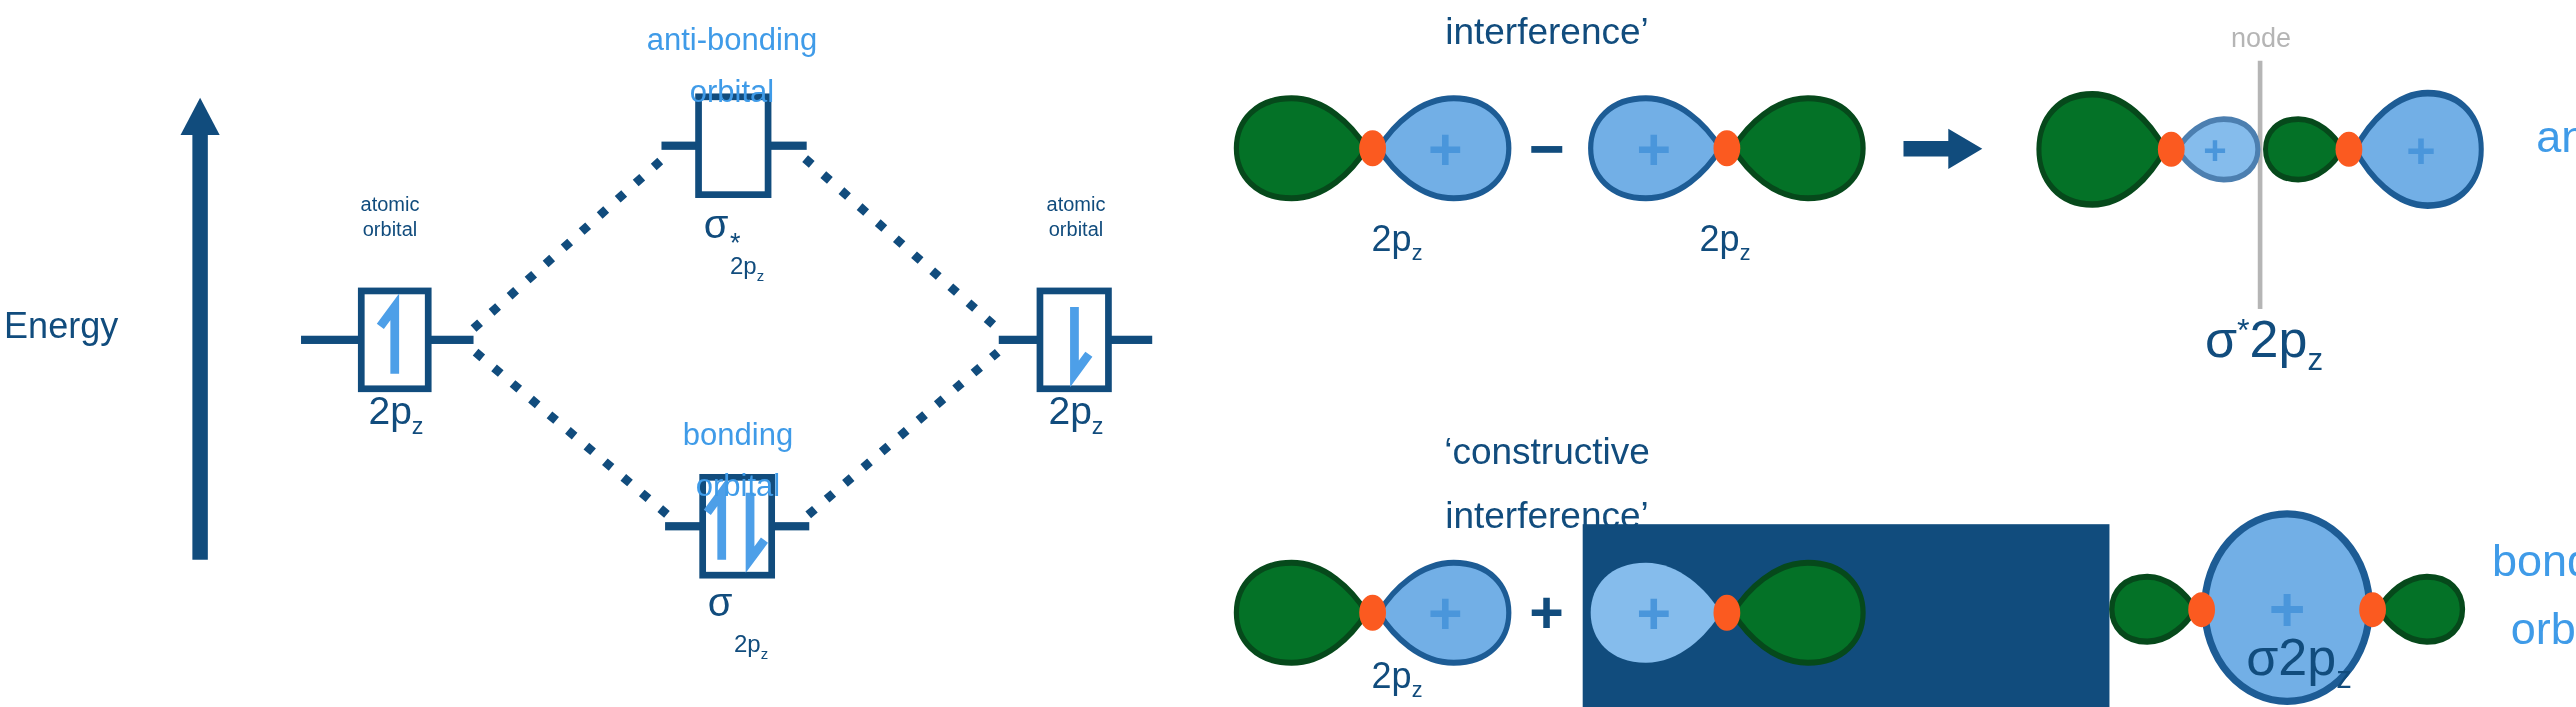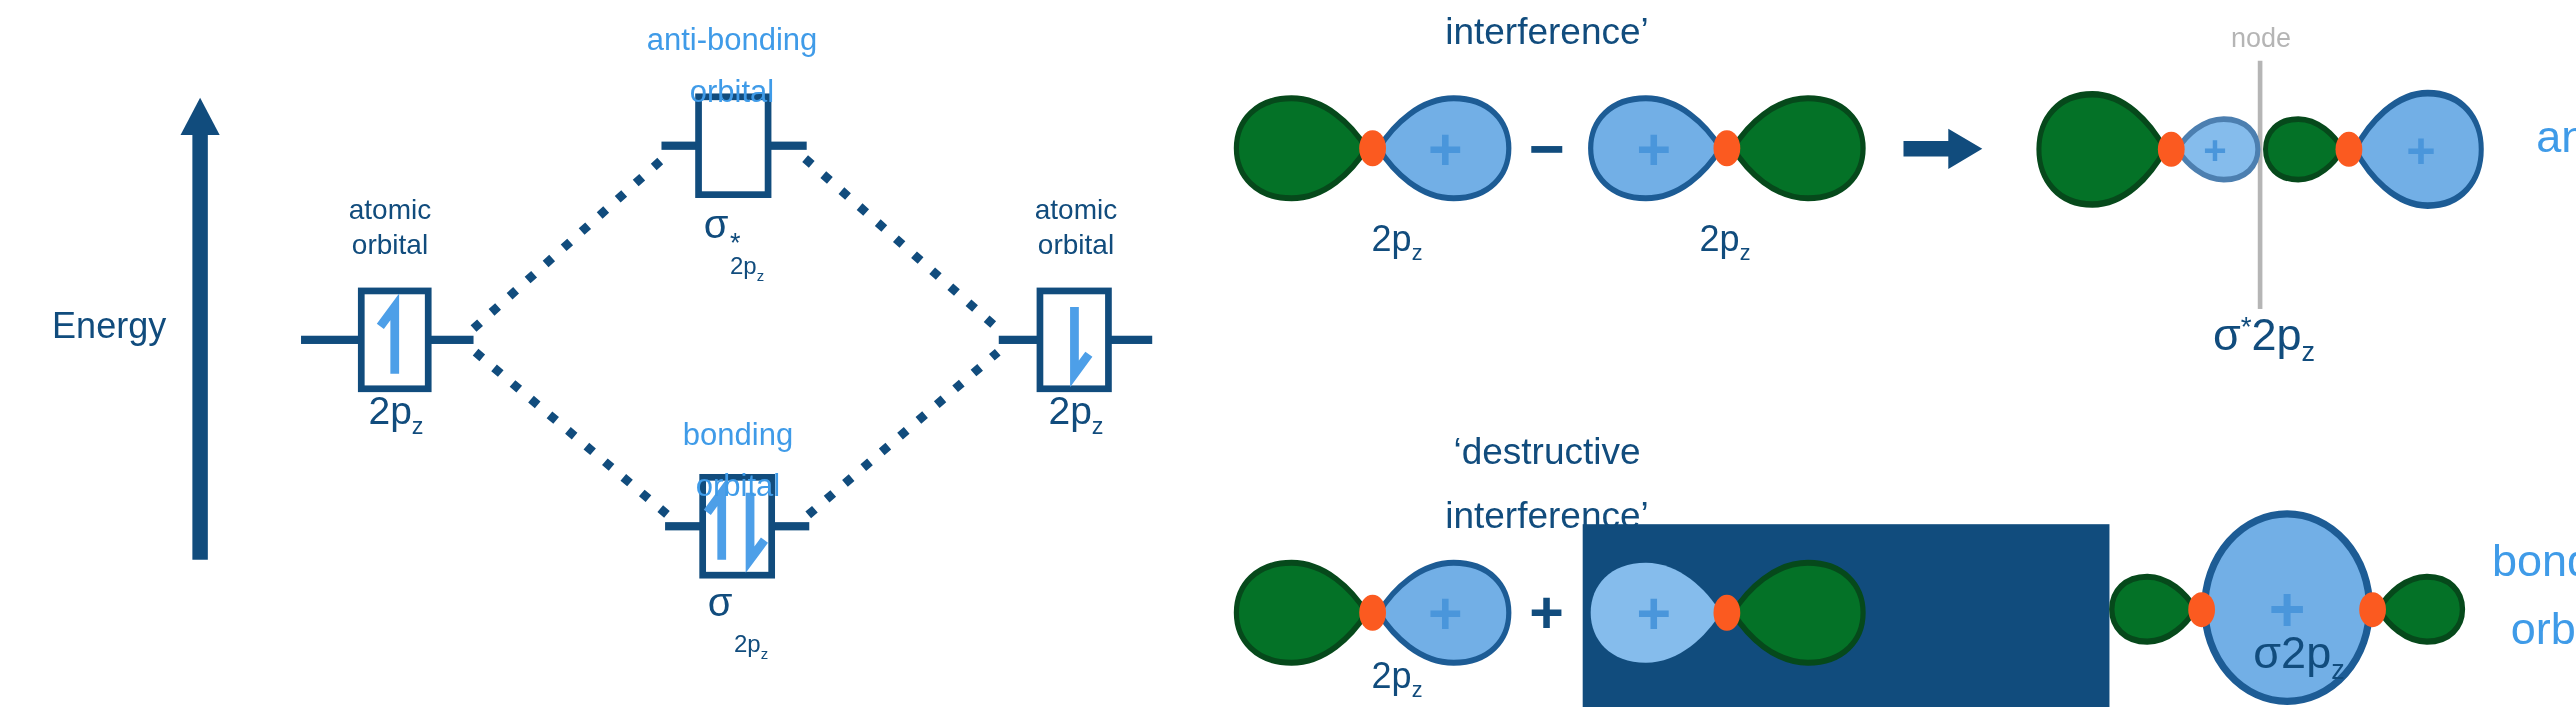--- a/index.html
+++ b/index.html
@@ -11,39 +11,39 @@
   }
   html,body{margin:0;padding:0;background:#fff;}
   #canvas{position:relative;width:2790px;height:707px;background:#fff;overflow:hidden;
           font-family:"Liberation Sans",sans-serif;}
   #shapes{position:absolute;left:0;top:0;}
   .t{position:absolute;font-weight:normal;color:var(--navy);white-space:nowrap;
      transform:translateX(-50%);text-align:center;}
   .lb{color:var(--light-blue);}
   .gray{color:var(--node-gray);}
   
-  .energy{font-size:36px;transform:none;margin-left:48px;}
-  .ao-title{font-size:28px;line-height:1.25;}
+  .energy{font-size:36px;transform:none;}
+  .ao-title{font-size:20px;line-height:1.25;}
   .mo-title{font-size:31px;line-height:1.65;}
   .big-name{font-size:45px;line-height:1.5;}
   .row-title{font-size:37px;line-height:1.72;}
   .node-t{font-size:27px;}
   .lbl2p{font-size:39px;}
   .lbl2p-row{font-size:36px;}
   .sub{font-size:0.6em;vertical-align:-0.42em;}
   
   .siglbl{font-size:40px;}
   .siglbl .tail{display:inline-flex;flex-direction:column;align-items:flex-start;
                 vertical-align:-14.4px;margin-left:1.5px;}
   .siglbl .star{font-size:27px;line-height:0.75;}
   .siglbl .star.ghost{visibility:hidden;}
   .siglbl .s2p{font-size:24px;line-height:1;}
   .siglbl .subsub{font-size:0.62em;vertical-align:-0.45em;}
   
-  .resultlbl{font-size:45px;text-align:center;}
+  .resultlbl{font-size:52px;text-align:center;}
   .resultlbl .starsup{font-size:0.62em;vertical-align:0.5em;}
   
   .lobe-green{fill:var(--green-fill);stroke:var(--green-stroke);stroke-width:5px;}
   .lobe-green-sm{fill:var(--green-fill);stroke:var(--green-stroke);stroke-width:8px;}
   .lobe-blue{fill:var(--lobe-blue-fill);stroke:var(--lobe-blue-stroke);stroke-width:5px;}
   .lobe-blue-flat{fill:var(--lobe-blue-fill-light);stroke:none;}
   .lobe-blue-sm{fill:var(--lobe-blue-fill-light);stroke:var(--lobe-blue-stroke-soft);stroke-width:8px;}
   .nucleus{fill:var(--orange);}
   .navy-shape{fill:var(--navy);}
   .box{fill:#fff;stroke:var(--navy);stroke-width:13px;}
@@ -187,21 +187,21 @@
   <div class="t lbl2p-row" style="left:1397px;top:218px"><span>2p</span><span class="sub">z</span></div>
   <div class="t lbl2p-row" style="left:1725px;top:218px"><span>2p</span><span class="sub">z</span></div>
   <div class="t node-t gray" style="left:2261px;top:23px">node</div>
   <div class="t resultlbl" style="left:2264px;top:309px"><span>σ</span><span class="starsup">*</span><span>2p</span><span class="sub">z</span></div>
   <div class="t big-name lb" style="left:2660px;top:103px">
     <div>anti-bonding</div>
     <div>orbital</div>
   </div>
 
   <div class="t row-title" style="left:1547px;top:420px">
-    <div>‘destructive</div>
+    <div>‘constructive</div>
     <div>interference’</div>
   </div>
   <div class="t lbl2p-row" style="left:1397px;top:655px"><span>2p</span><span class="sub">z</span></div>
   <div class="t resultlbl" style="left:2299px;top:627px"><span>σ</span><span>2p</span><span class="sub">z</span></div>
   <div class="t big-name lb" style="left:2572px;top:527px">
     <div>bonding</div>
     <div>orbital</div>
   </div>
 
 </div>

